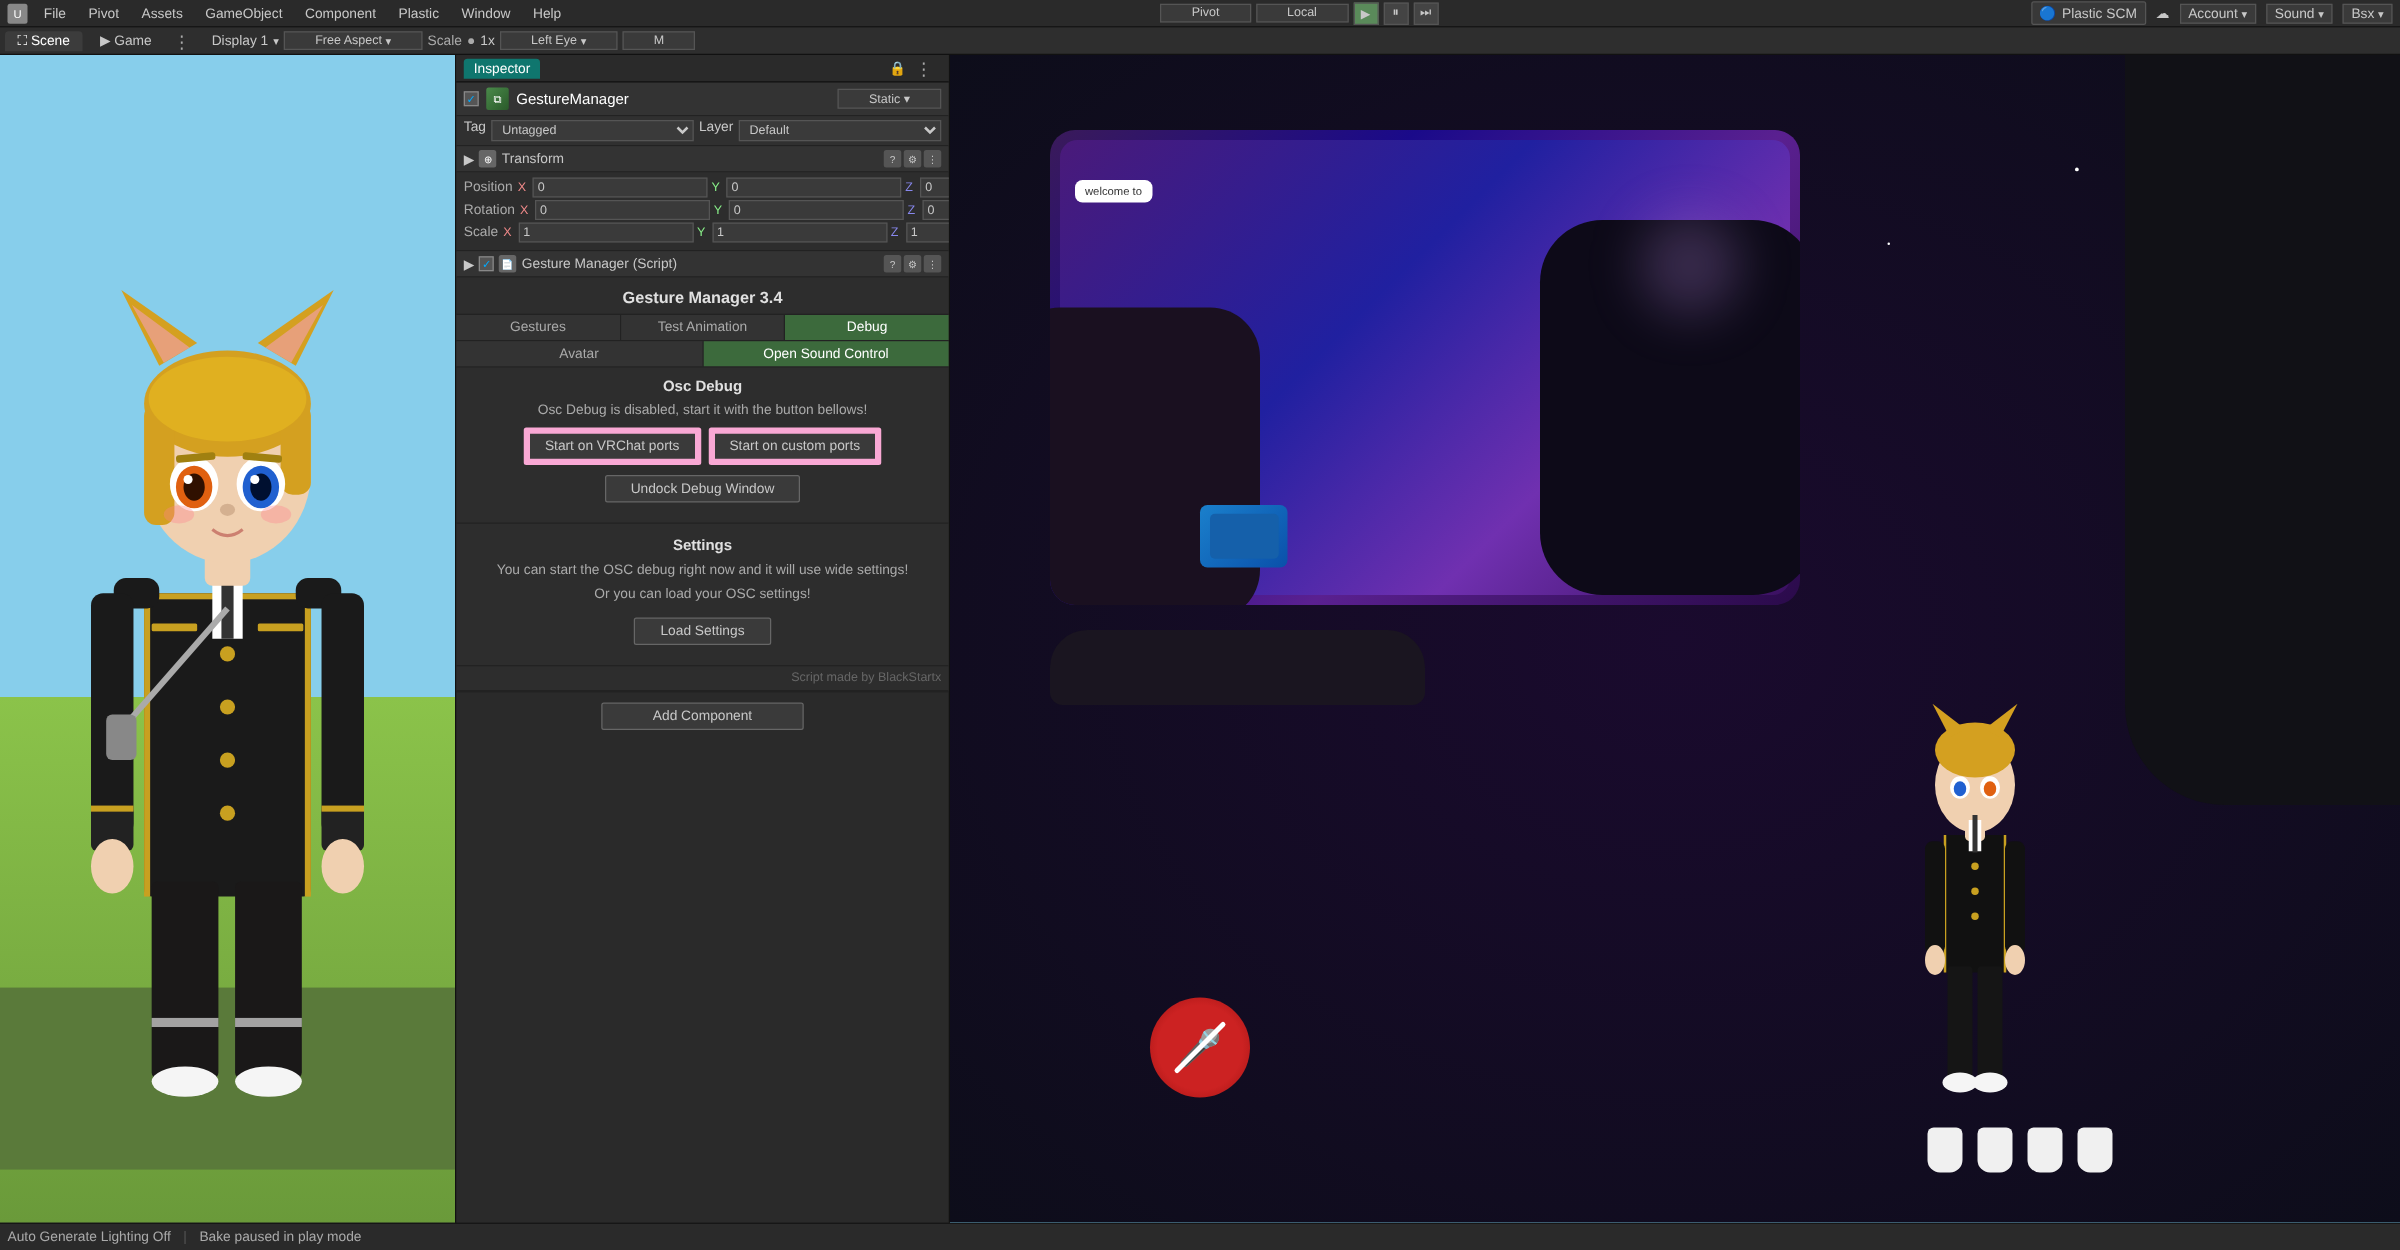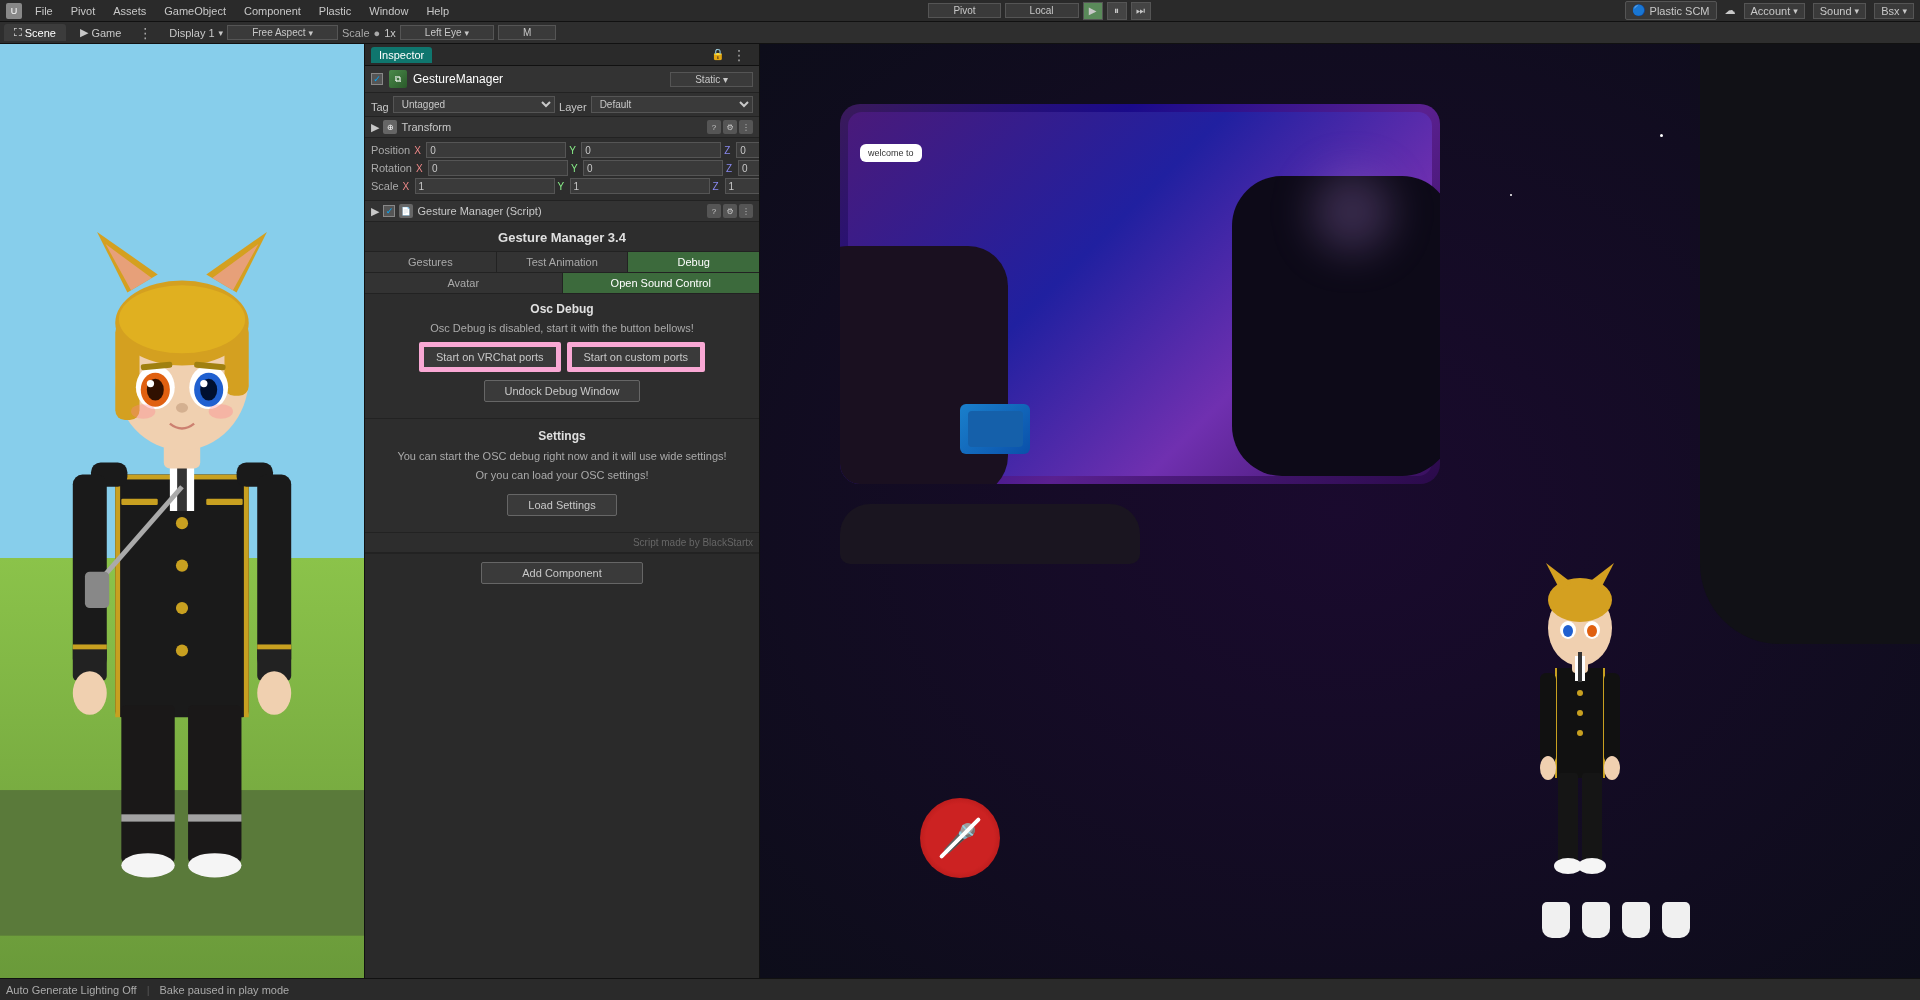--- a/index.html
+++ b/index.html
@@ -170,21 +170,21 @@
       background: linear-gradient(135deg, #4a8a4a, #2a5a2a);
       border-radius: 2px;
       display: flex; align-items: center; justify-content: center;
       font-size: 9px; color: #fff;
     }
     .obj-name { font-size: 12px; color: #fff; flex: 1; }
 
     
     .tag-layer-row {
       display: flex;
-      align-items: flex-end;
+      align-items: flex-start;
       padding: 3px 6px;
       gap: 4px;
       background: #303030;
       border-bottom: 1px solid #222;
       font-size: 11px;
     }
     .tag-select {
       background: #3a3a3a;
       border: 1px solid #555;
       color: #c8c8c8;

